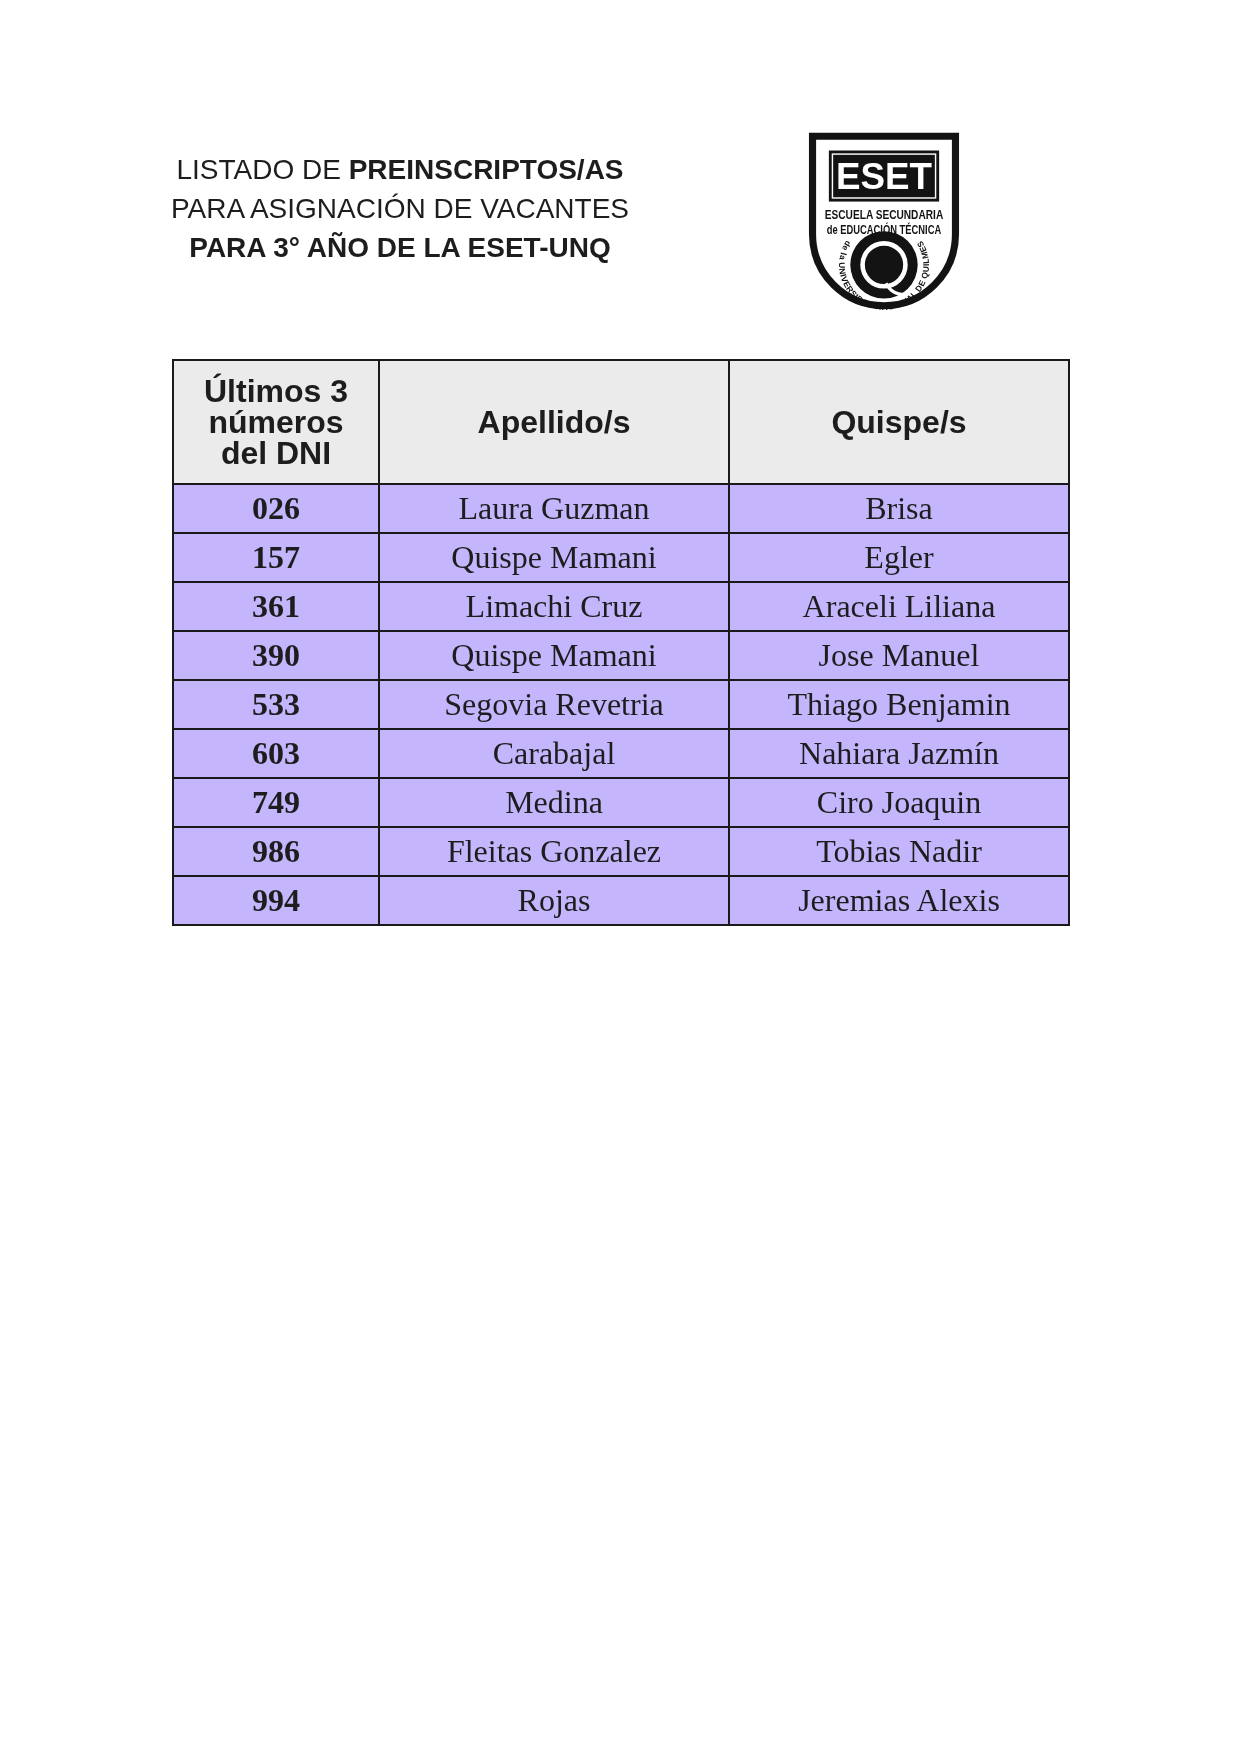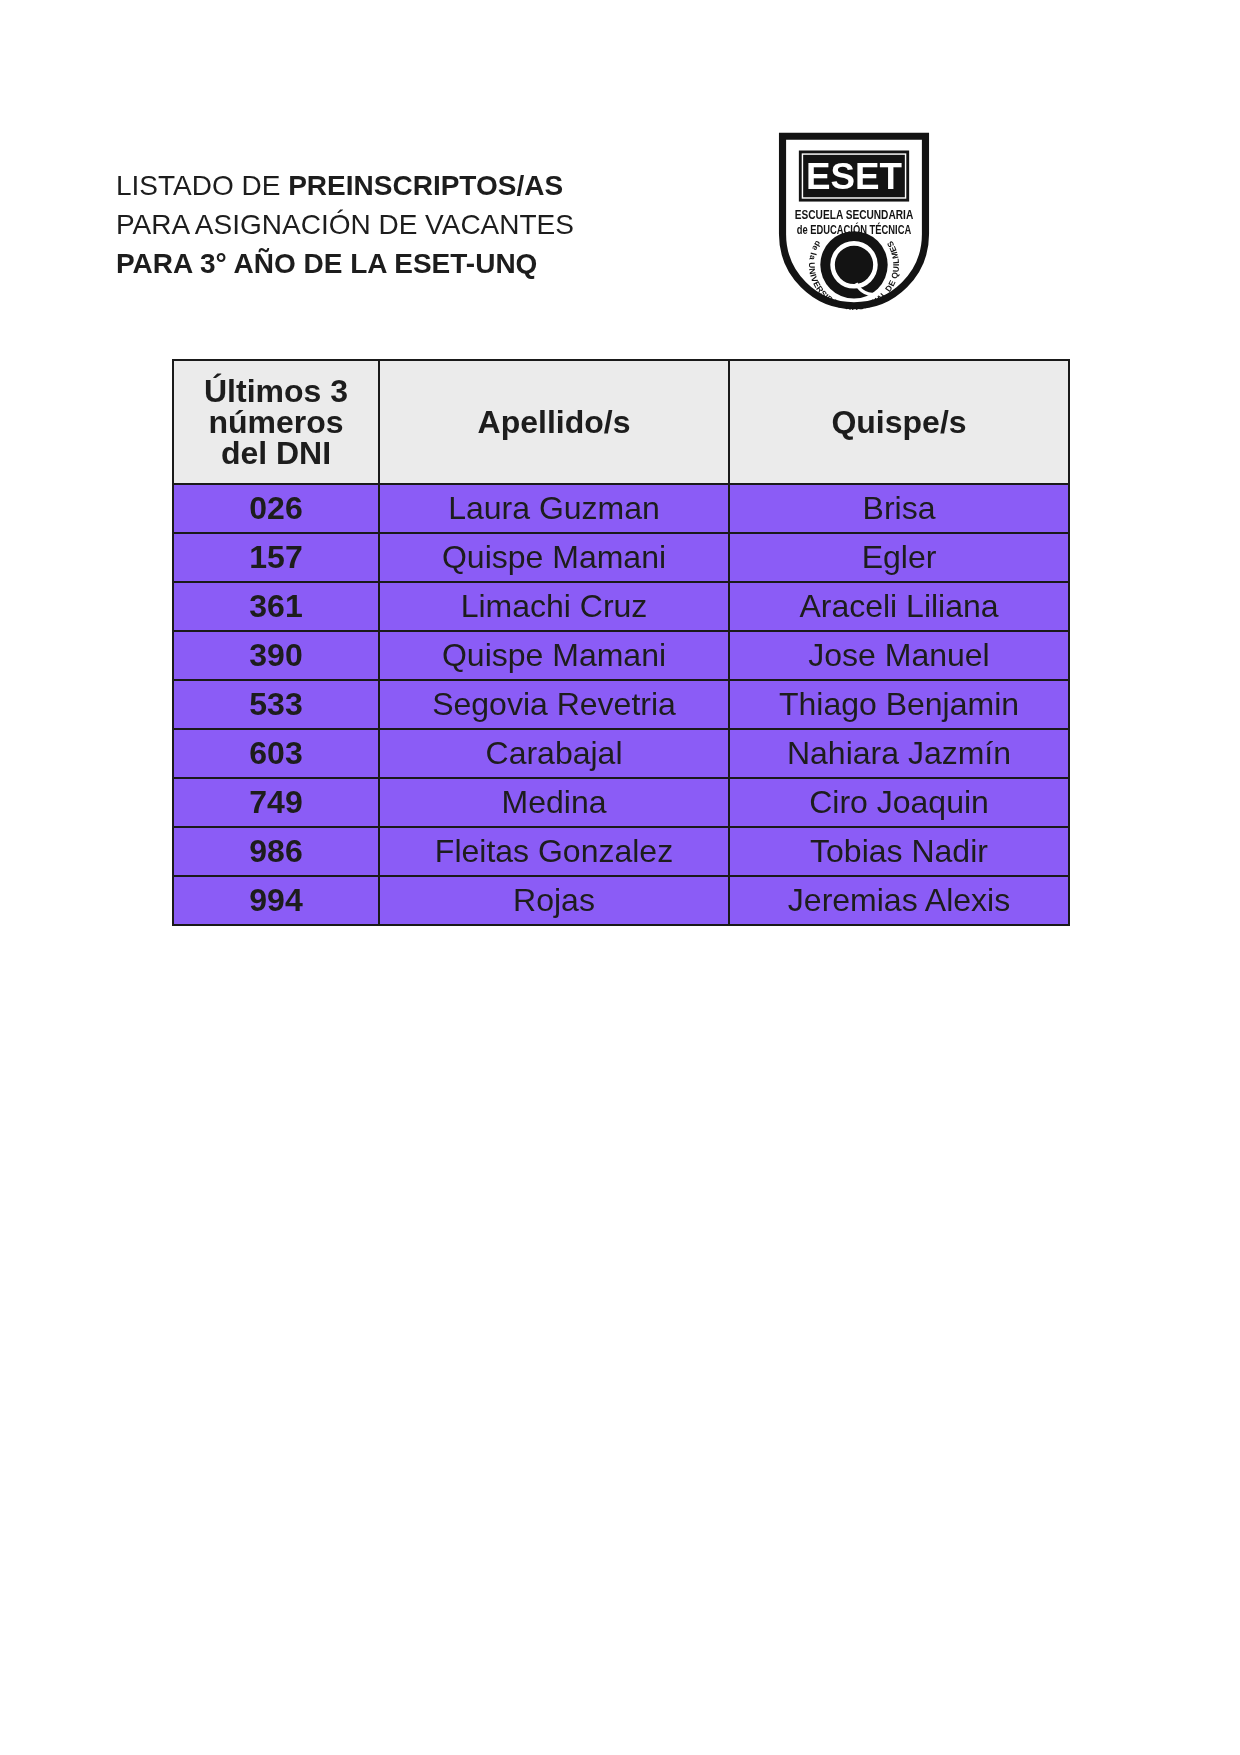--- a/index.html
+++ b/index.html
@@ -7,29 +7,29 @@
     position:relative;
     width:1240px;height:1755px;
     background:#ffffff;
     font-family:"Liberation Sans","DejaVu Sans",sans-serif;
     color:#1d1d1d;
     overflow:hidden;
   }
   
   .title{
     position:absolute;left:100px;top:150px;width:600px;
-    margin:16px;
+    margin:0;
     font-size:28px;line-height:39px;font-weight:400;
-    text-align:left;color:#1d1d1d;
+    text-align:center;color:#1d1d1d;
   }
   .title .t-line{display:block;}
   .title strong,.title .bold{font-weight:700;}
   
   .logo{
-    position:absolute;left:774px;top:126px;width:160px;height:194px;
+    position:absolute;left:804px;top:126px;width:160px;height:194px;
   }
   .logo svg{display:block;width:100%;height:100%;}
   
   table.roster{
     position:absolute;left:172px;top:359px;
     width:896px;
     border-collapse:collapse;
     table-layout:fixed;
     font-size:32px;
     color:#1d1d1d;
@@ -45,22 +45,23 @@
     font-weight:700;
     height:122px;
     line-height:31px;
   }
   table.roster col.c-dni{width:206px;}
   table.roster col.c-ape{width:350px;}
   table.roster col.c-nom{width:340px;}
   table.roster th .th-wrap{display:inline-block;max-width:170px;}
   table.roster td{
     height:47px;
-    background:#8b5cf6;
+    background:#c4b5fd;
     font-weight:400;
+    font-family:Liberation Serif, serif;
   }
   table.roster td.dni{font-weight:700;}
 </style>
 </head>
 <body>
 
 <div class="page">
 
   <h1 class="title">
     <span class="t-line"><span>LISTADO DE </span><strong>PREINSCRIPTOS/AS</strong></span>

